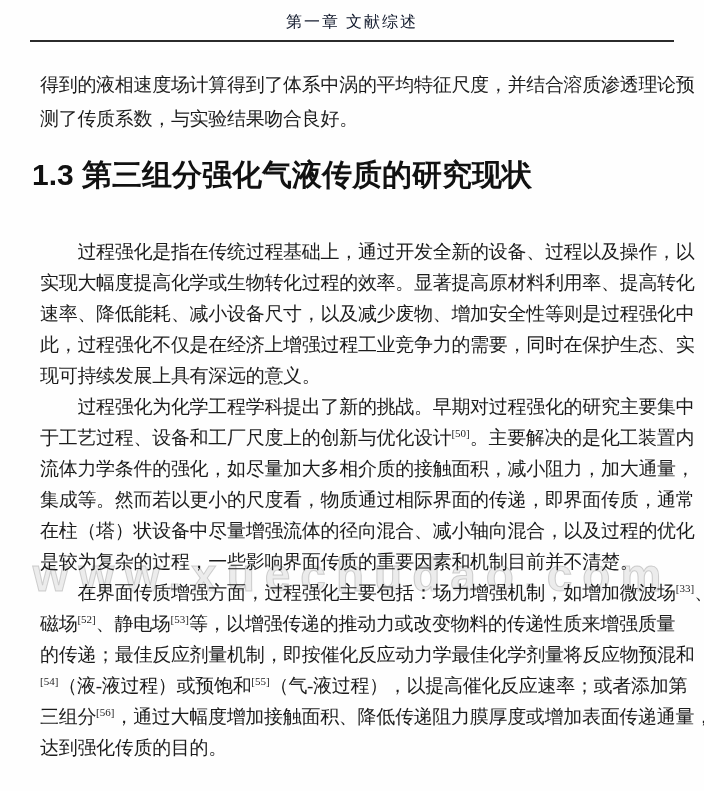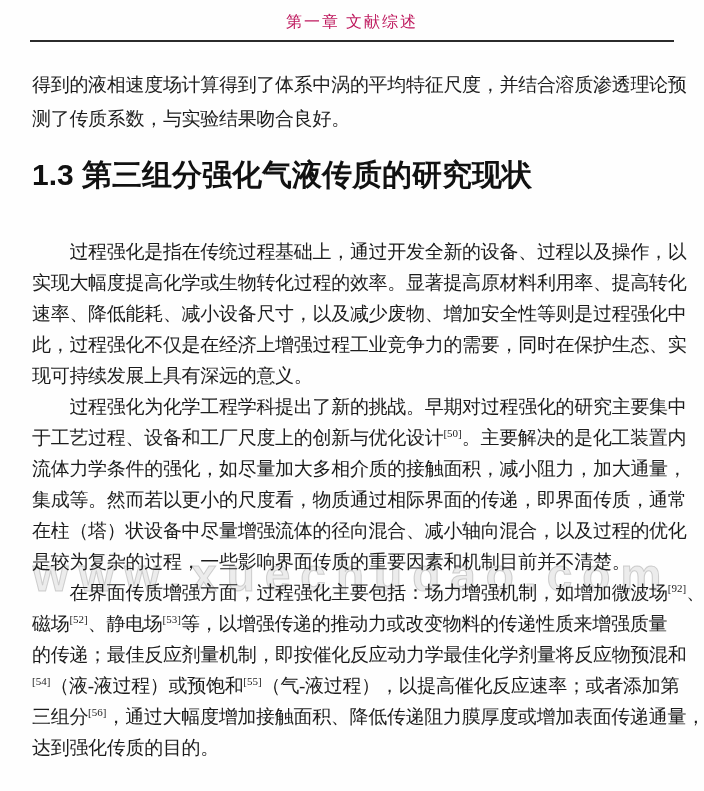--- a/index.html
+++ b/index.html
@@ -3,32 +3,32 @@
 <meta charset="utf-8">
 <style>
   html,body { margin:0; padding:0; background:#e9e9e9; }
   .page {
     position:relative; width:704px; height:791px;
     background:#fefefe; overflow:hidden;
     font-family:"Liberation Serif", serif; color:#1c1c1c;
   }
   .chapter-header {
     padding-top:12px; height:20px; line-height:20px;
-    text-align:center; font-size:16px; letter-spacing:2px; color:#be185d;
+    text-align:center; font-size:16px; letter-spacing:2px; color:#0f172a;
   }
   .header-rule {
     margin:8px 30px 0 30px; height:0;
     border-top:2px solid #2b2b2b;
   }
   .content { position:relative; margin:0 32px; z-index:2; }
   .intro { margin-top:26px; }
   .intro .line { height:34px; line-height:34px; }
   .line {
     font-size:19px; letter-spacing:-0.3px; white-space:nowrap;
-    height:31px; line-height:31px;
+    height:31px; line-height:31px;margin-left:8px;
   }
   .section-heading {
     margin-top:24px; height:30px; line-height:30px;
     font-family:"Liberation Sans", sans-serif;
     font-weight:bold; font-size:30px; color:#111; letter-spacing:0;
   }
   .body-block { margin-top:46px; }
   sup {
     font-size:11px; letter-spacing:0;
     vertical-align:baseline; position:relative; top:-7px; line-height:0;
@@ -80,21 +80,21 @@
 
       <div class="line">　　过程强化为化学工程学科提出了新的挑战。早期对过程强化的研究主要集中</div>
           <div class="line">于工艺过程、设备和工厂尺度上的创新与优化设计<sup>[50]</sup>。主要解决的是化工装置内</div>
           <div class="line">流体力学条件的强化，如尽量加大多相介质的接触面积，减小阻力，加大通量，</div>
           <div class="line">集成等。然而若以更小的尺度看，物质通过相际界面的传递，即界面传质，通常</div>
           <div class="line">在柱（塔）状设备中尽量增强流体的径向混合、减小轴向混合，以及过程的优化</div>
           <div class="line">是较为复杂的过程，一些影响界面传质的重要因素和机制目前并不清楚。</div>
         </div>
       <div>
 
-      <div class="line">　　在界面传质增强方面，过程强化主要包括：场力增强机制，如增加微波场<sup>[92]</sup>、</div>
+      <div class="line">　　在界面传质增强方面，过程强化主要包括：场力增强机制，如增加微波场<sup>[33]</sup>、</div>
           <div class="line">磁场<sup>[52]</sup>、静电场<sup>[53]</sup>等，以增强传递的推动力或改变物料的传递性质来增强质量</div>
           <div class="line">的传递；最佳反应剂量机制，即按催化反应动力学最佳化学剂量将反应物预混和</div>
           <div class="line"><sup>[54]</sup>（液-液过程）或预饱和<sup>[55]</sup>（气-液过程），以提高催化反应速率；或者添加第</div>
           <div class="line">三组分<sup>[56]</sup>，通过大幅度增加接触面积、降低传递阻力膜厚度或增加表面传递通量，</div>
           <div class="line">达到强化传质的目的。</div>
         </div>
     </div>
 
   </div>
 </div>

